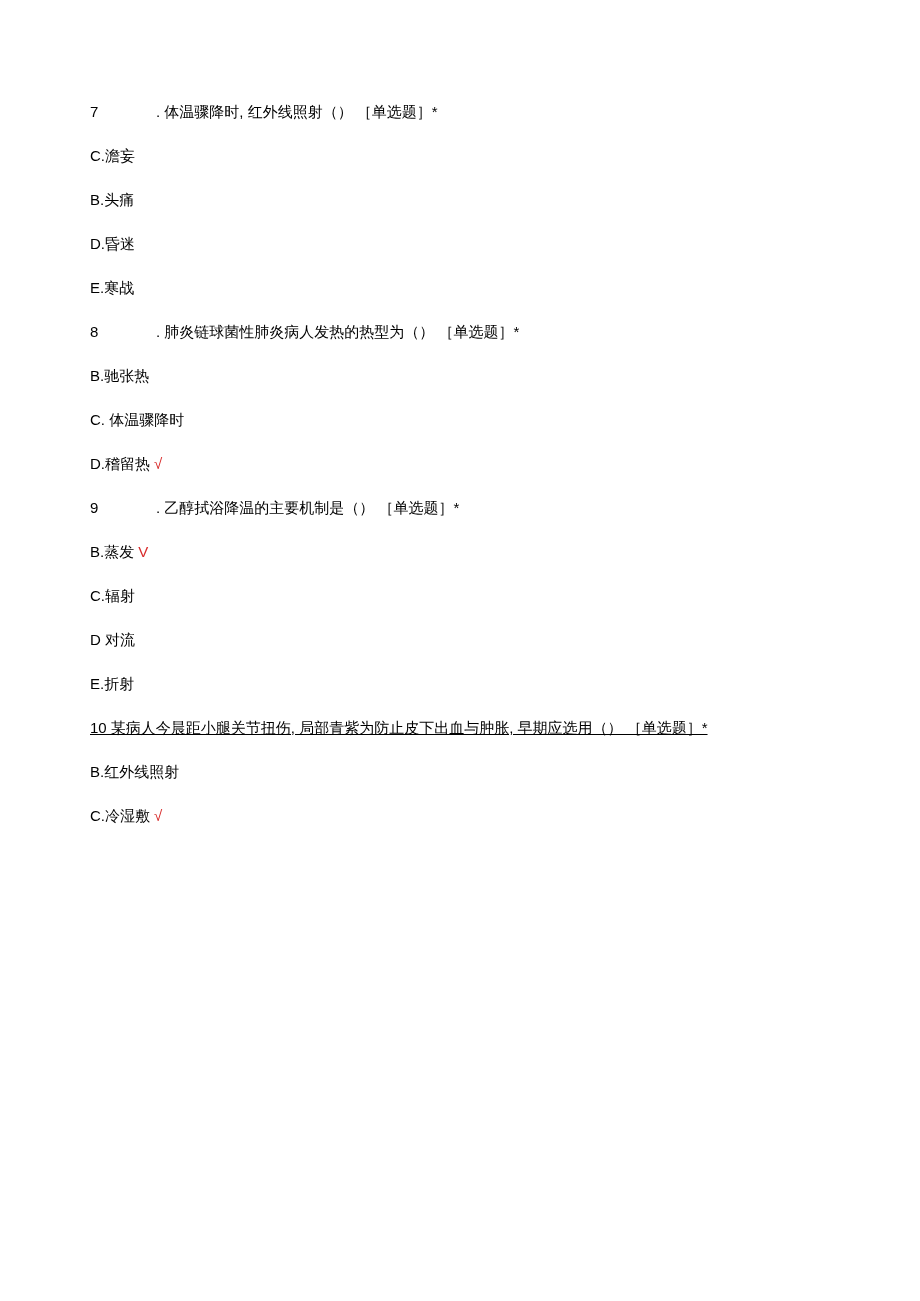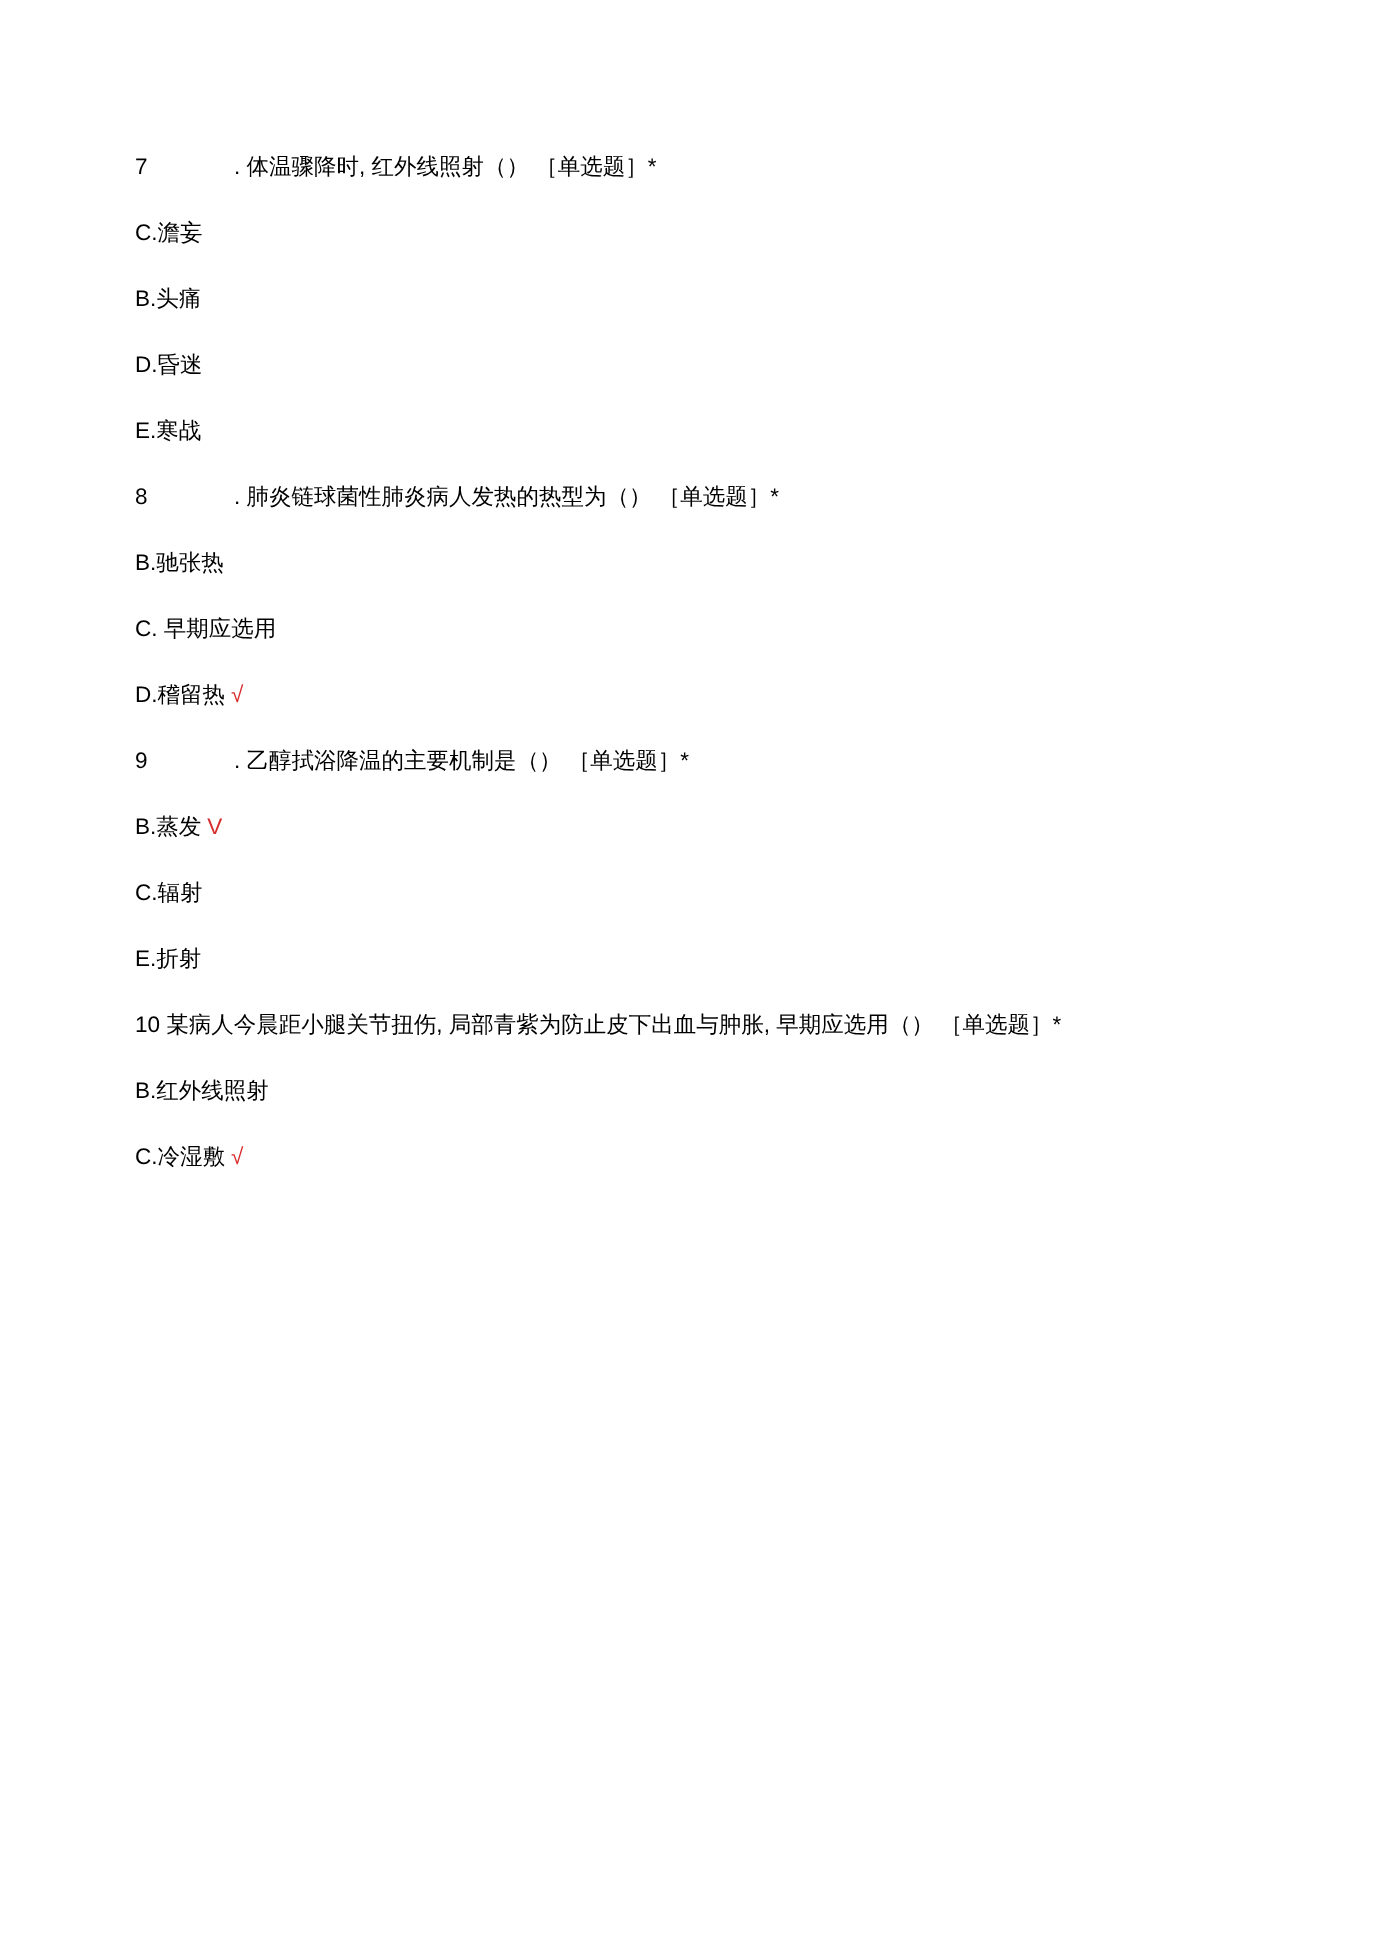--- a/index.html
+++ b/index.html
@@ -31,20 +31,21 @@
     }
     .option {
       margin-bottom: 20px;
     }
     .correct-mark {
       color: #d82c2c;
       margin-left: 4px;
     }
     .q10-text {
       margin-bottom: 20px;
+      text-decoration: underline;
     }
   </style>
 </head>
 <body>
 
 <div id="quiz-container">
     <div class="question-block">
       <div class="question-text">
         <span class="question-num">7</span>
         <span>. 体温骤降时, 红外线照射（） ［单选题］*</span>
@@ -53,30 +54,31 @@
       <div class="option"><span>B.头痛</span></div>
       <div class="option"><span>D.昏迷</span></div>
       <div class="option"><span>E.寒战</span></div>
     </div>
     <div class="question-block">
       <div class="question-text">
         <span class="question-num">8</span>
         <span>. 肺炎链球菌性肺炎病人发热的热型为（） ［单选题］*</span>
       </div>
       <div class="option"><span>B.驰张热</span></div>
-      <div class="option"><span>C. 早期应选用</span></div>
+      <div class="option"><span>C. 体温骤降时</span></div>
       <div class="option"><span>D.稽留热</span><span class="correct-mark">√</span></div>
     </div>
     <div class="question-block">
       <div class="question-text">
         <span class="question-num">9</span>
         <span>. 乙醇拭浴降温的主要机制是（） ［单选题］*</span>
       </div>
       <div class="option"><span>B.蒸发</span><span class="correct-mark">V</span></div>
       <div class="option"><span>C.辐射</span></div>
+      <div class="option"><span>D 对流</span></div>
       <div class="option"><span>E.折射</span></div>
     </div>
     <div class="question-block">
       <div class="q10-text"><span>10 某病人今晨距小腿关节扭伤, 局部青紫为防止皮下出血与肿胀, 早期应选用（） ［单选题］*</span></div>
       <div class="option"><span>B.红外线照射</span></div>
       <div class="option"><span>C.冷湿敷</span><span class="correct-mark">√</span></div>
     </div>
   </div>
 
 </body></html>

